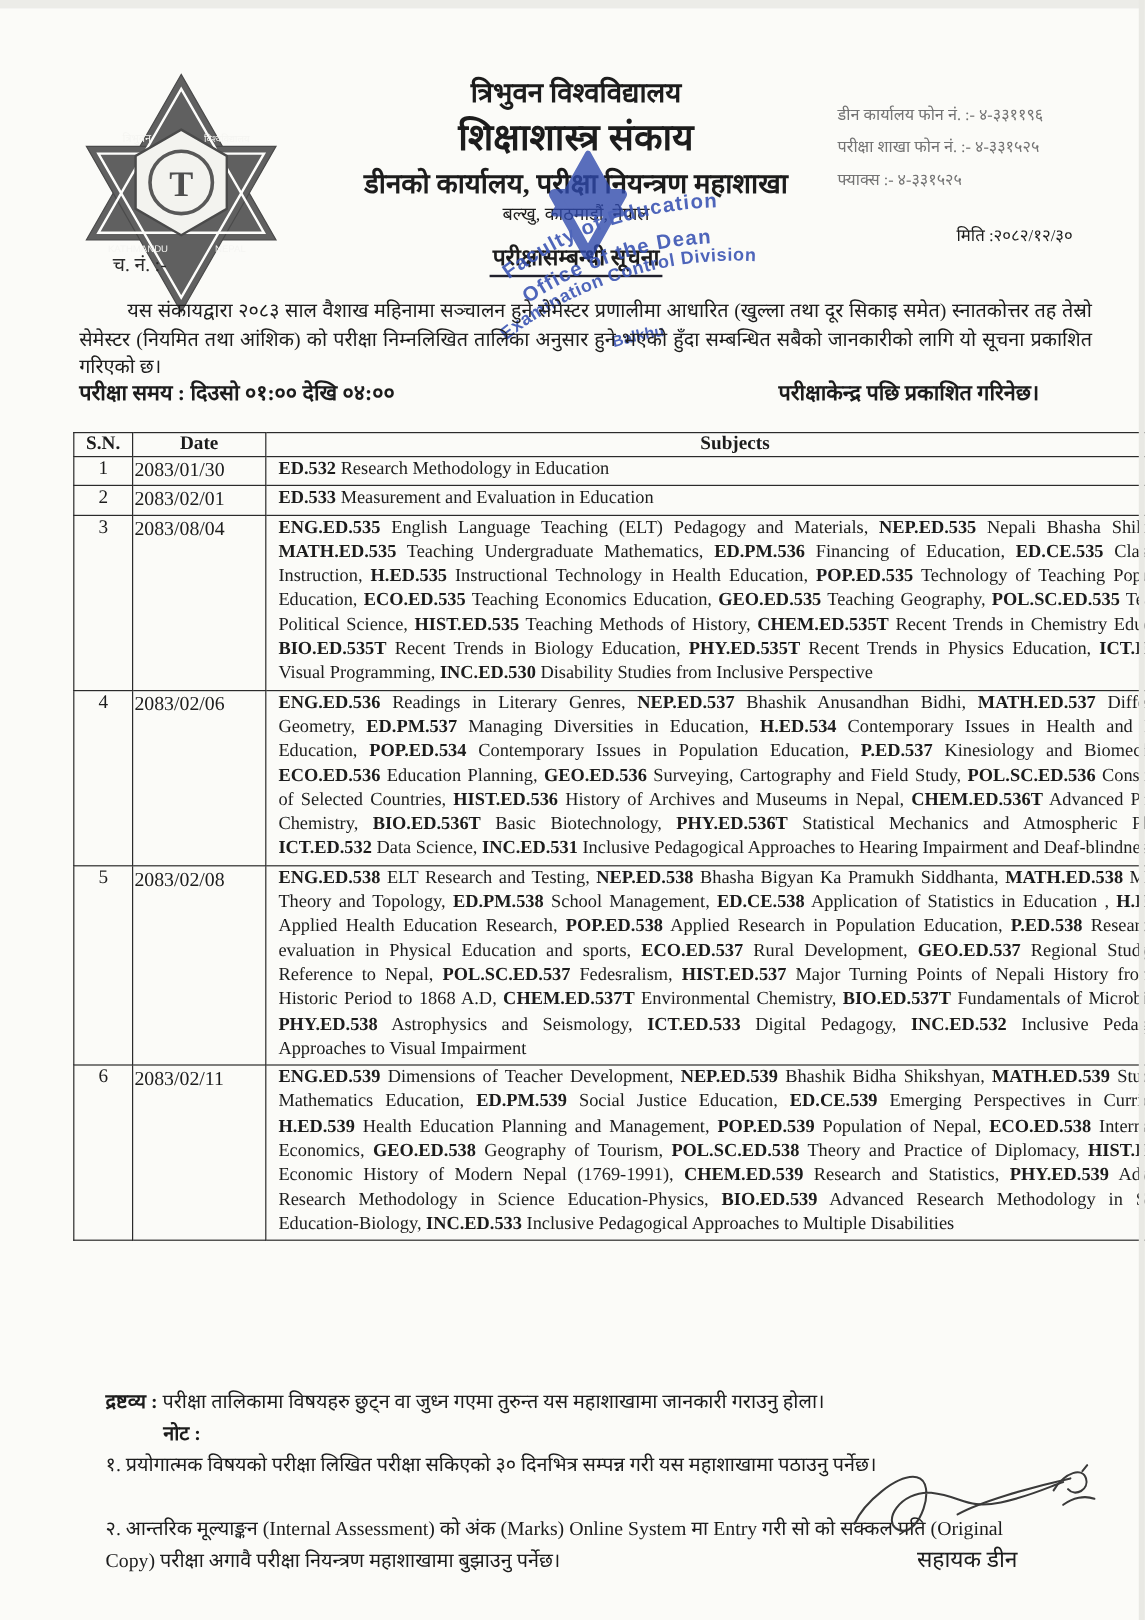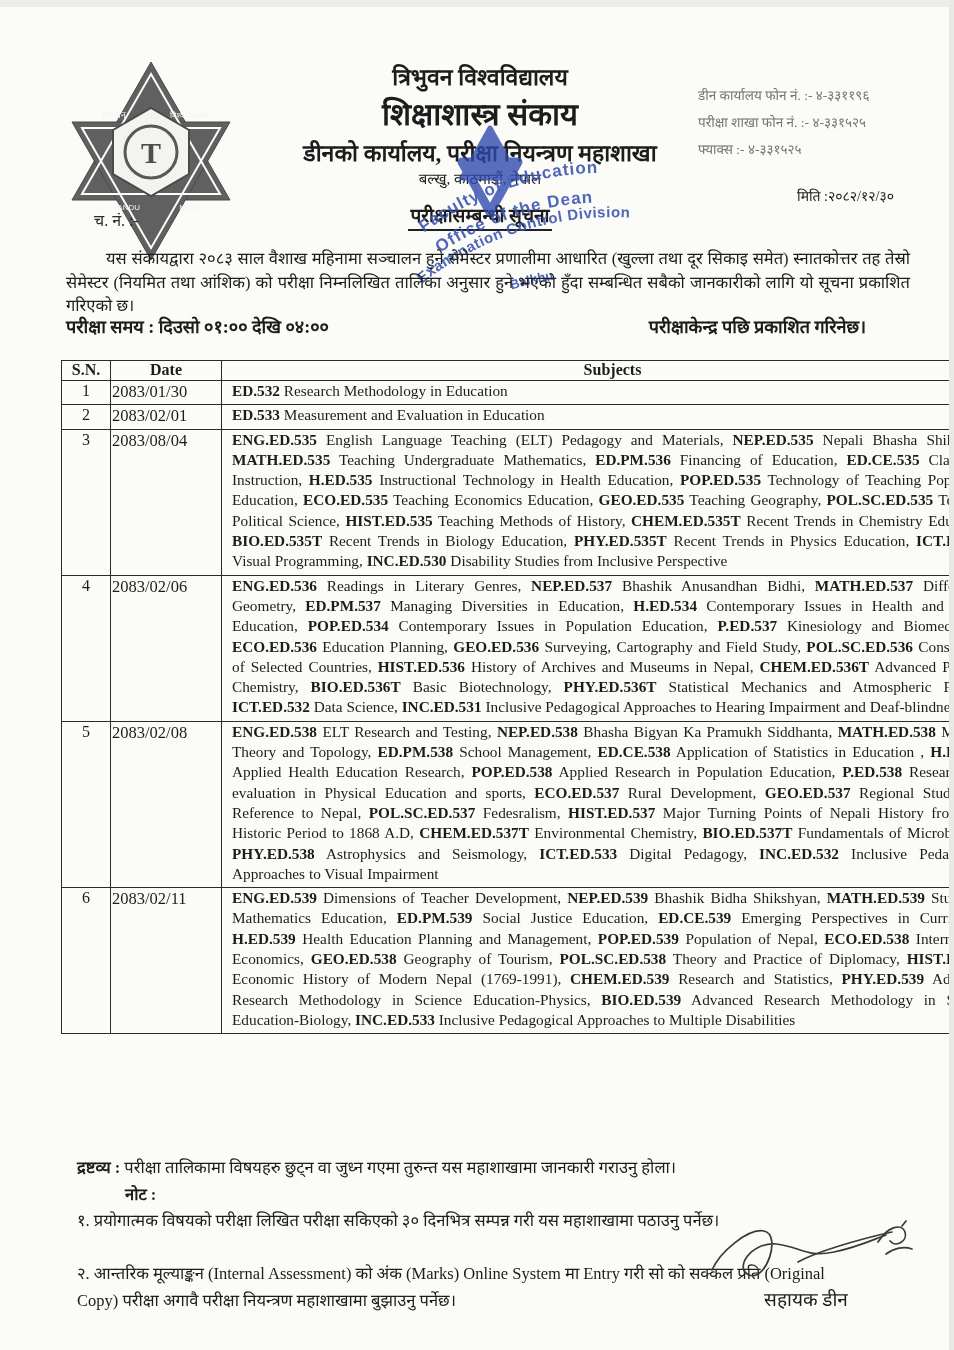--- a/index.html
+++ b/index.html
@@ -37,21 +37,21 @@
   .sched th{font-size:16px;font-weight:700;padding:0 2px 1px;}
   .col-sn{width:44px;}
   .col-date{width:106px;}
   td.sn{text-align:center;vertical-align:top;font-size:16px;padding-top:1px;}
   td.date{vertical-align:top;font-size:16.5px;padding-top:1px;}
   td.subjects{text-align:justify;vertical-align:top;font-size:15.3px;line-height:20.3px;
     padding:0 9px 3px 10px;}
   .code{font-weight:700;}
 
   
-  .footer-notes{position:absolute;left:77px;top:1155px;width:812px;font-size:16.5px;line-height:26.5px;}
+  .footer-notes{position:absolute;left:88px;top:1155px;width:812px;font-size:16.5px;line-height:26.5px;}
   .remark-label,.note-label{font-weight:700;}
   .note-label{display:inline-block;width:52px;vertical-align:top;margin-left:48px;}
   .note-item{display:inline-block;width:752px;vertical-align:top;}
   .signature{position:absolute;left:706px;top:1218px;width:212px;height:78px;}
   .sig-label{position:absolute;left:700px;top:1286px;width:212px;text-align:center;font-size:19px;}
 </style>
 </head>
 <body>
 
 <div class="page">

